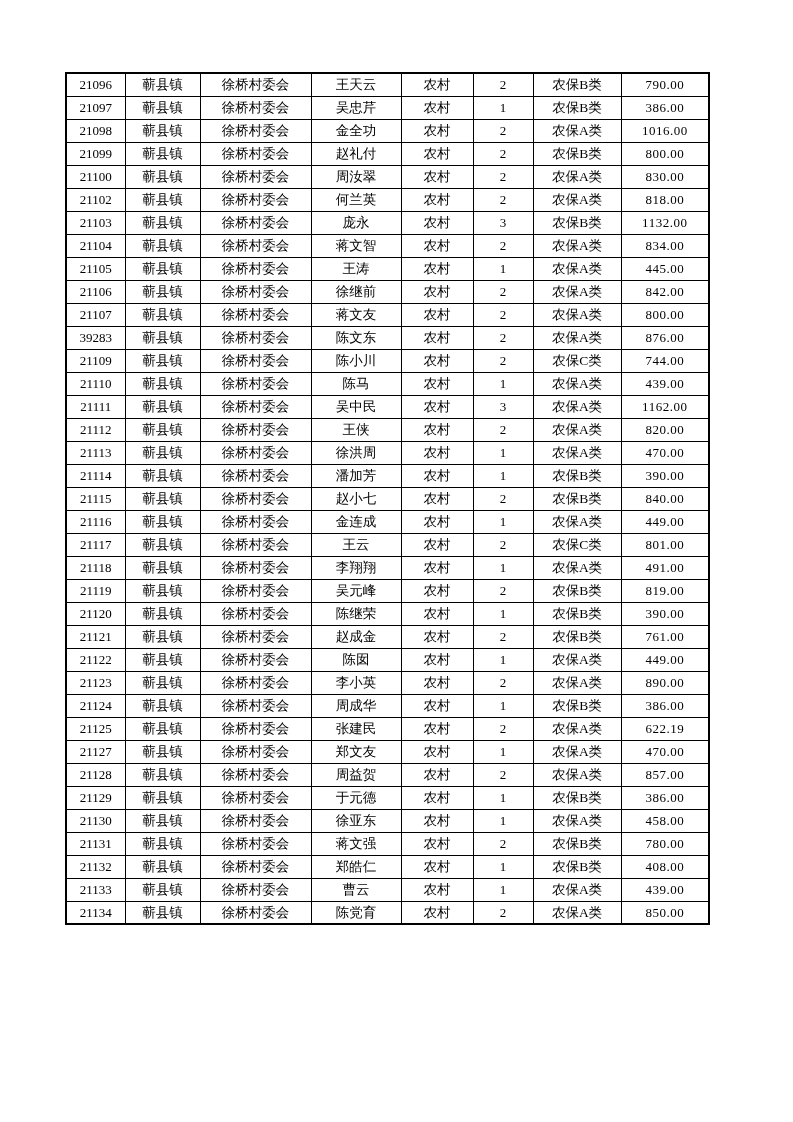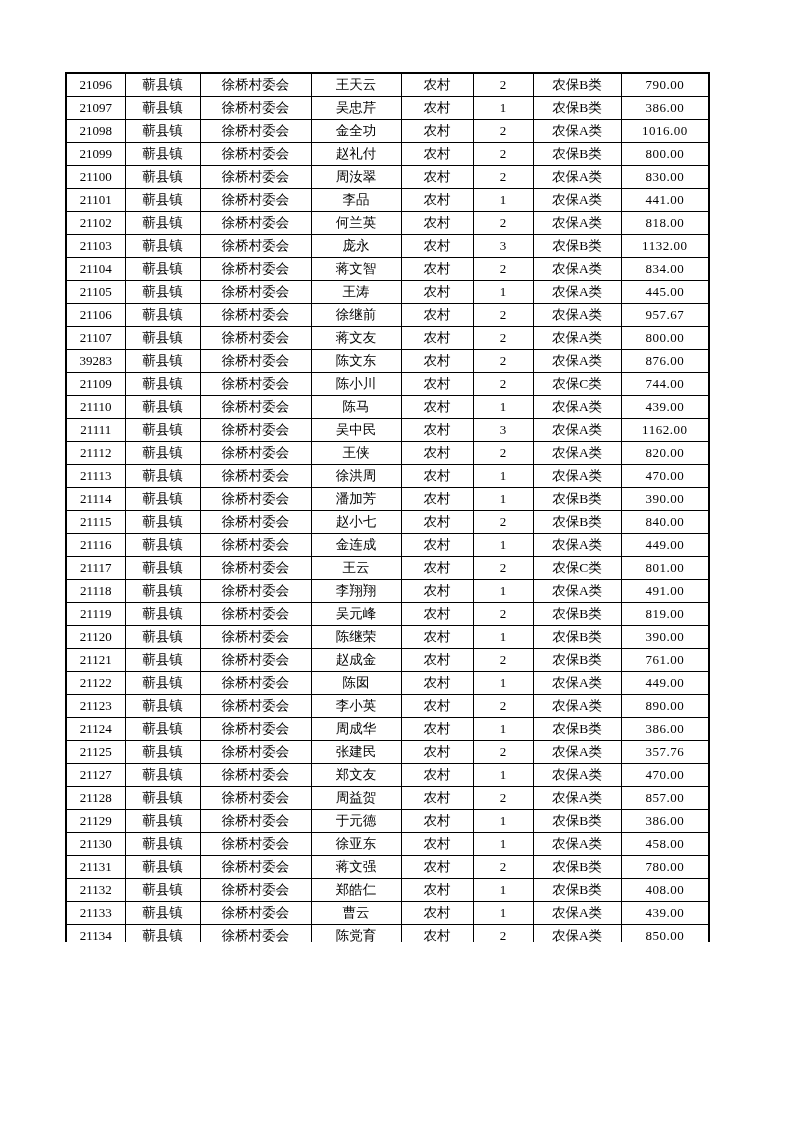--- a/index.html
+++ b/index.html
@@ -104,30 +104,20 @@
           <td class="num">21100</td>
           <td>蕲县镇</td>
           <td>徐桥村委会</td>
           <td>周汝翠</td>
           <td>农村</td>
           <td class="num">2</td>
           <td>农保A类</td>
           <td class="num amount">830.00</td>
         </tr>
         <tr>
-          <td class="num">21101</td>
-          <td>蕲县镇</td>
-          <td>徐桥村委会</td>
-          <td>李品</td>
-          <td>农村</td>
-          <td class="num">1</td>
-          <td>农保A类</td>
-          <td class="num amount">441.00</td>
-        </tr>
-        <tr>
           <td class="num">21102</td>
           <td>蕲县镇</td>
           <td>徐桥村委会</td>
           <td>何兰英</td>
           <td>农村</td>
           <td class="num">2</td>
           <td>农保A类</td>
           <td class="num amount">818.00</td>
         </tr>
         <tr>
@@ -161,21 +151,21 @@
           <td class="num amount">445.00</td>
         </tr>
         <tr>
           <td class="num">21106</td>
           <td>蕲县镇</td>
           <td>徐桥村委会</td>
           <td>徐继前</td>
           <td>农村</td>
           <td class="num">2</td>
           <td>农保A类</td>
-          <td class="num amount">957.67</td>
+          <td class="num amount">842.00</td>
         </tr>
         <tr>
           <td class="num">21107</td>
           <td>蕲县镇</td>
           <td>徐桥村委会</td>
           <td>蒋文友</td>
           <td>农村</td>
           <td class="num">2</td>
           <td>农保A类</td>
           <td class="num amount">800.00</td>
@@ -351,21 +341,21 @@
           <td class="num amount">386.00</td>
         </tr>
         <tr>
           <td class="num">21125</td>
           <td>蕲县镇</td>
           <td>徐桥村委会</td>
           <td>张建民</td>
           <td>农村</td>
           <td class="num">2</td>
           <td>农保A类</td>
-          <td class="num amount">357.76</td>
+          <td class="num amount">622.19</td>
         </tr>
         <tr>
           <td class="num">21127</td>
           <td>蕲县镇</td>
           <td>徐桥村委会</td>
           <td>郑文友</td>
           <td>农村</td>
           <td class="num">1</td>
           <td>农保A类</td>
           <td class="num amount">470.00</td>

